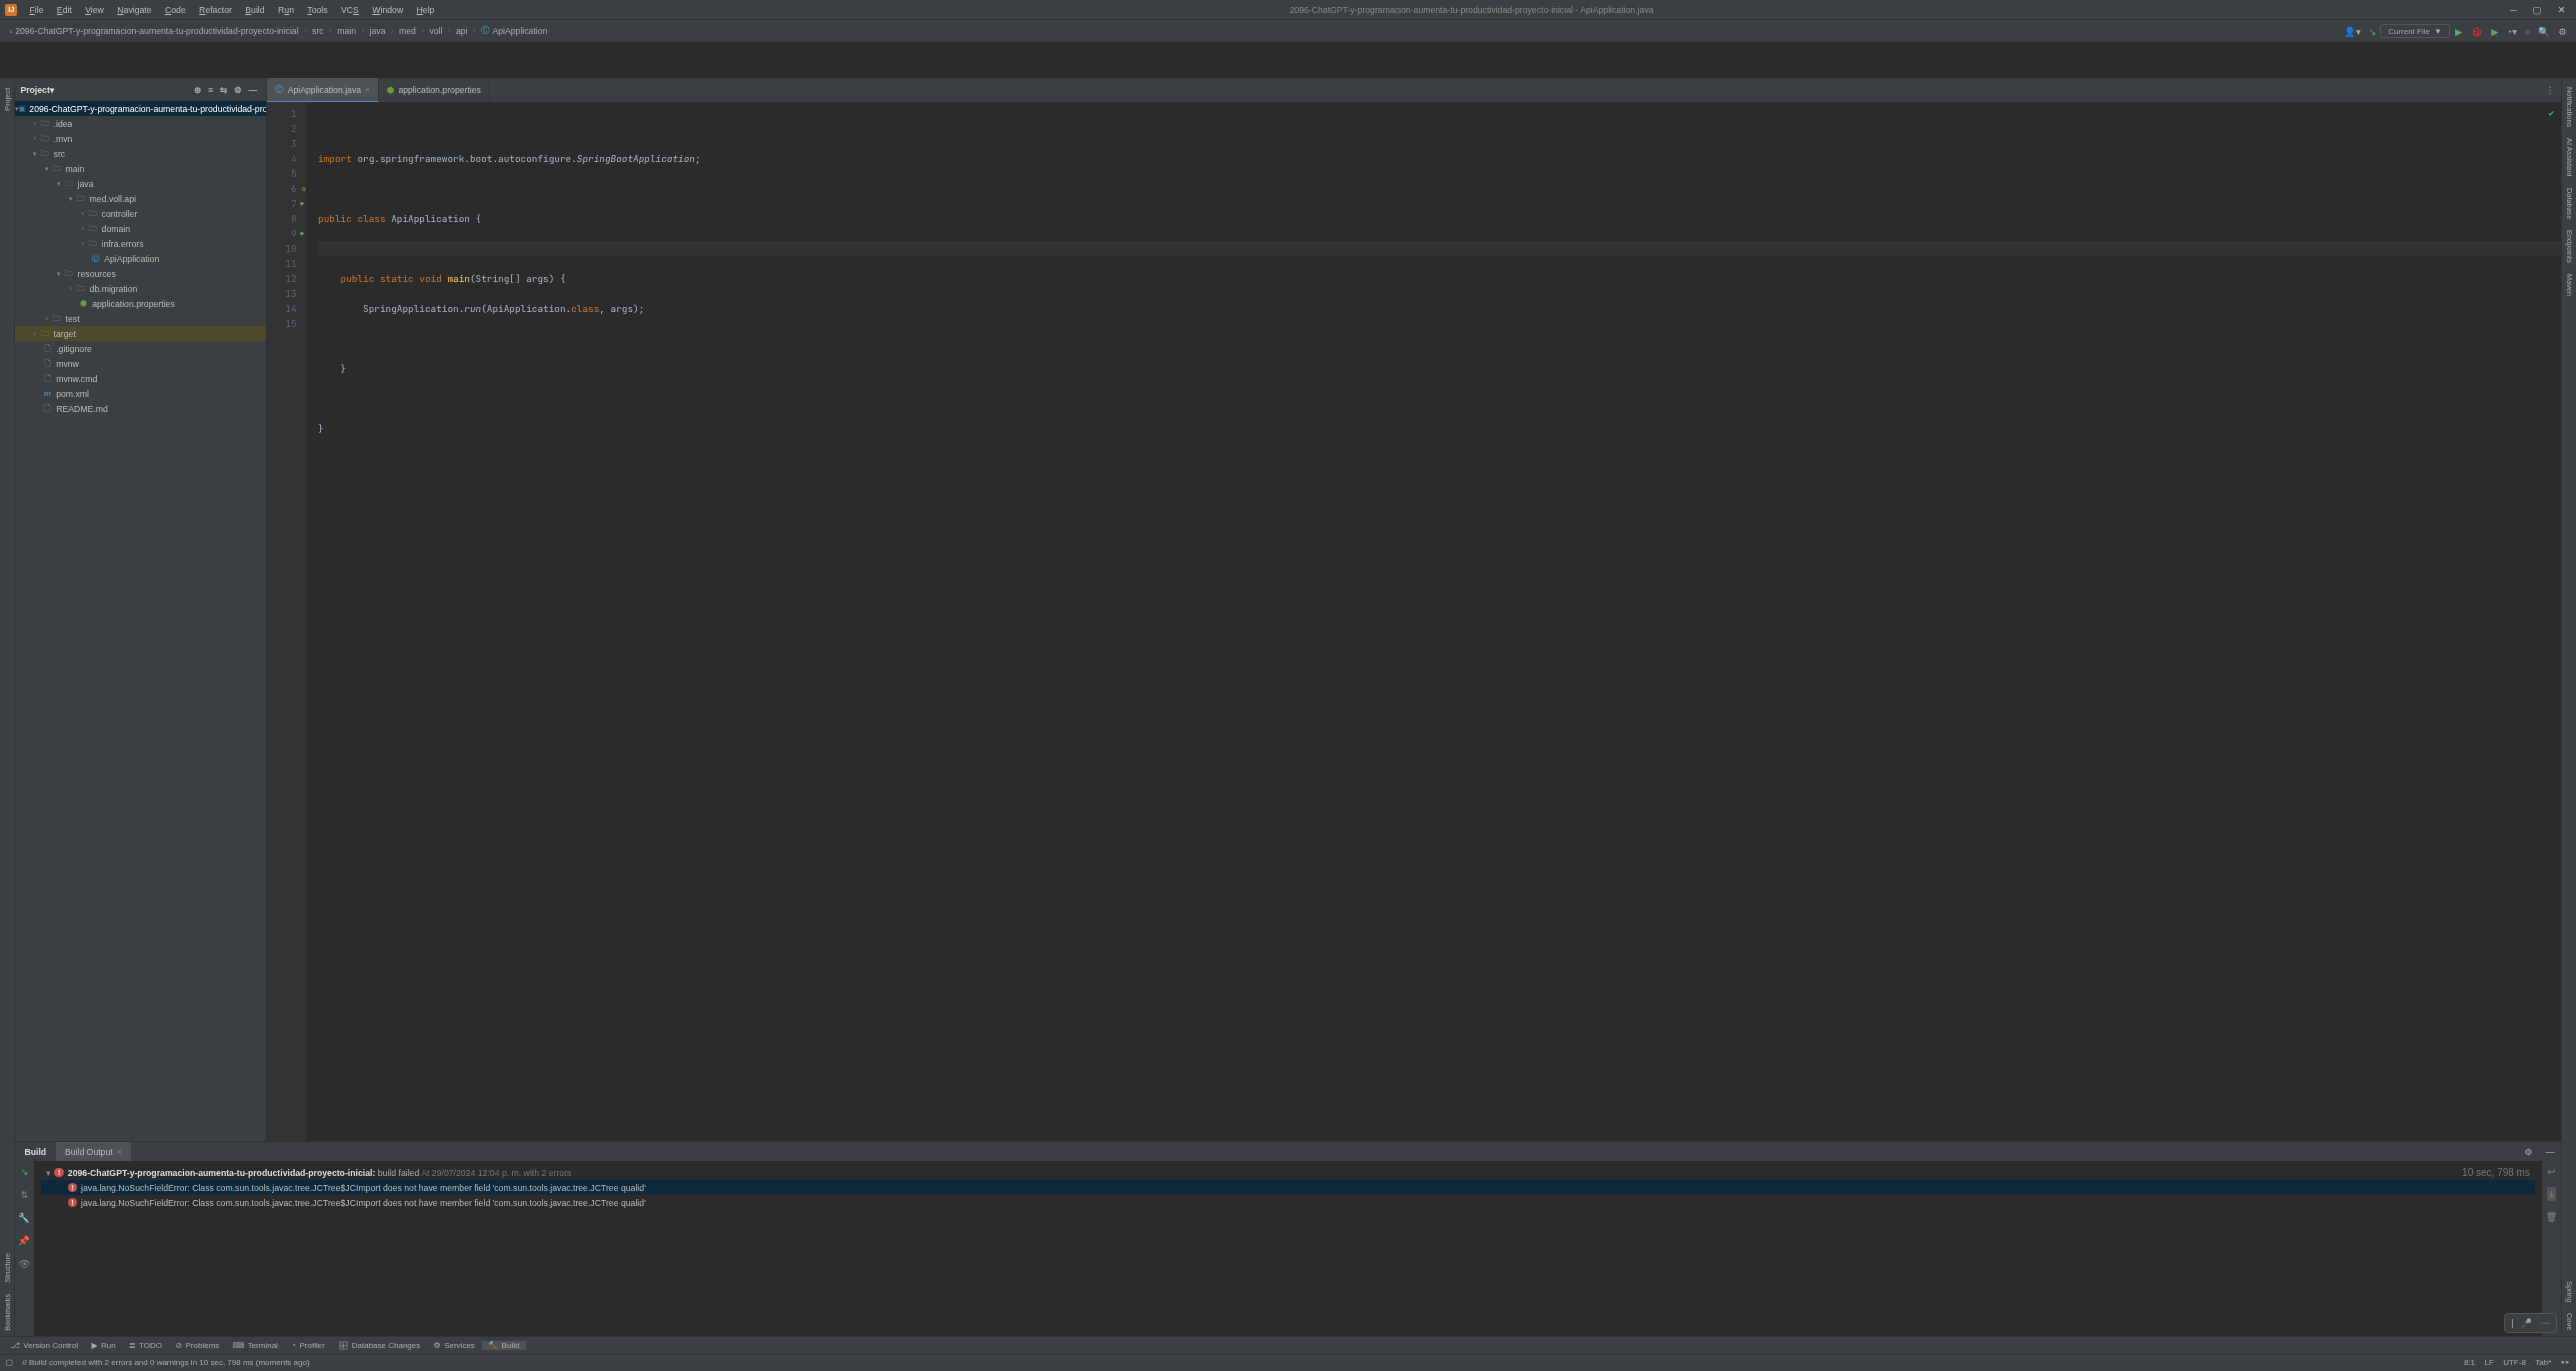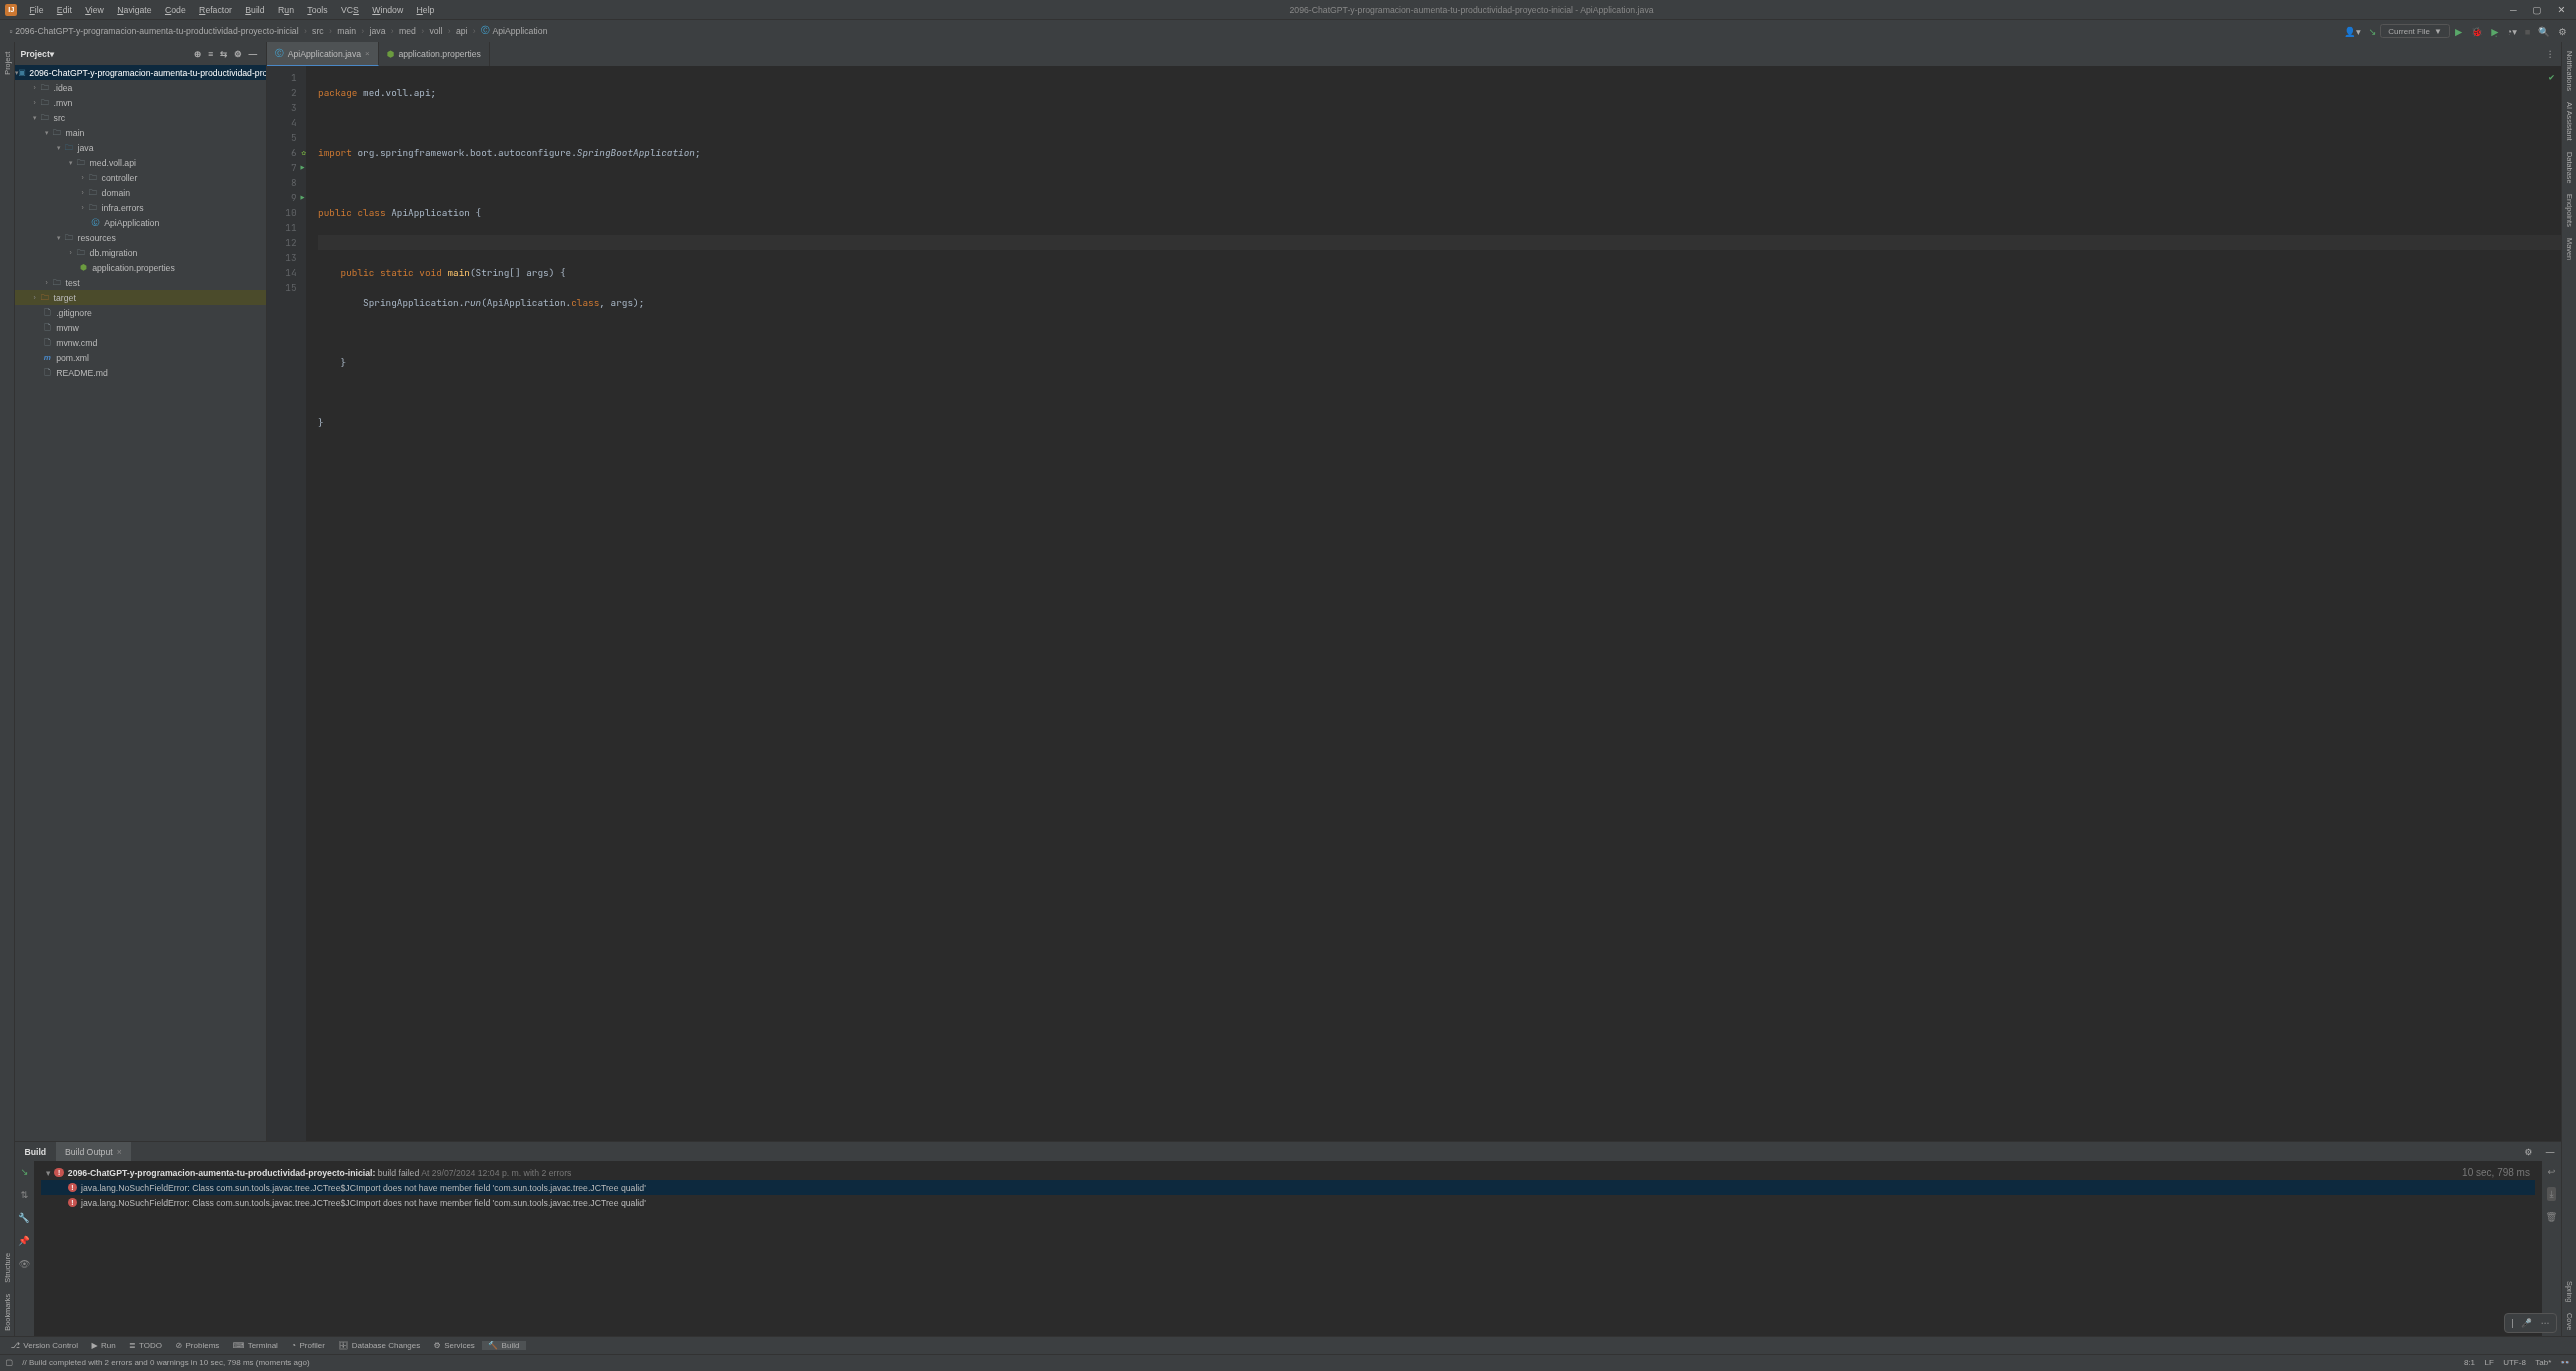--- a/index.html
+++ b/index.html
@@ -13,21 +13,21 @@
 .navbar { height: 23px; background: #3c3f41; display: flex; align-items: center; padding: 0 5.4px; border-top: 0.7px solid #323232; color: #aaa; }
 .crumb { padding: 0 4px; display: flex; align-items: center; gap: 2.7px; }
 .crumb-sep { color: #666; padding: 0 1.3px; }
 .navbar .spacer { flex: 1; }
 .nav-icon { padding: 0 4px; font-size: 9.4px; }
 .run-config { border: 0.7px solid #555; border-radius: 2.7px; padding: 1.3px 6.7px; font-size: 8px; display: flex; align-items: center; gap: 4px; }
 .run-btn { color: #59a869; padding: 0 5.4px; font-size: 9.4px; }
 .debug-btn { color: #59a869; padding: 0 4px; font-size: 9.4px; }
 
 
-.workspace { flex: 1; display: flex; overflow: hidden; }
+.workspace { flex: 1; display: flex; overflow: hidden; margin-top: 36px; }
 .left-rail { width: 15px; background: #3c3f41; border-right: 0.7px solid #323232; display: flex; flex-direction: column; align-items: center; padding-top: 4px; }
 .left-rail .vtext { writing-mode: vertical-rl; transform: rotate(180deg); font-size: 7.4px; padding: 5.4px 0; color: #aaa; }
 .right-rail { width: 15px; background: #3c3f41; border-left: 0.7px solid #323232; display: flex; flex-direction: column; align-items: center; padding-top: 4px; }
 .right-rail .vtext { writing-mode: vertical-rl; font-size: 7.4px; padding: 5.4px 0; color: #aaa; }
 
 .center-col { flex: 1; display: flex; flex-direction: column; overflow: hidden; }
 
 .project-panel { width: 252px; background: #3c3f41; border-right: 0.7px solid #323232; display: flex; flex-direction: column; }
 .project-header { height: 23px; display: flex; align-items: center; padding: 0 5.4px; font-weight: bold; color: #ddd; }
 .project-header .sp { flex: 1; }
@@ -322,21 +322,20 @@
             <div class="ln">8</div>
             <div class="ln"><span>9</span><span class="run-gutter">▶</span></div>
             <div class="ln">10</div>
             <div class="ln">11</div>
             <div class="ln">12</div>
             <div class="ln">13</div>
             <div class="ln">14</div>
             <div class="ln">15</div>
           </div>
           <div class="code-lines">
-<div class="cl"><span class="kw">package</span><span> med.voll.api;</span></div>
 <div class="cl"></div>
 <div class="cl"><span class="kw">import</span><span> org.springframework.boot.autoconfigure.</span><span class="it" style="color:#a9b7c6">SpringBootApplication</span><span>;</span></div>
 <div class="cl"></div>
 <div class="cl"><span class="kw">public class</span><span> ApiApplication {</span></div>
 <div class="cl cursor-line"></div>
 <div class="cl">    <span class="kw">public static void</span><span class="id"> main</span><span>(String[] args) {</span></div>
 <div class="cl">        <span>SpringApplication.</span><span class="it">run</span><span>(ApiApplication.</span><span class="kw">class</span><span>, args);</span></div>
 <div class="cl"></div>
 <div class="cl">    <span>}</span></div>
 <div class="cl"></div>

